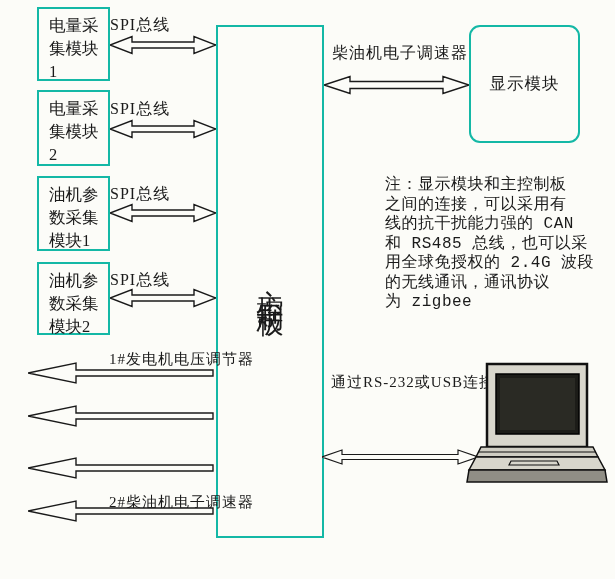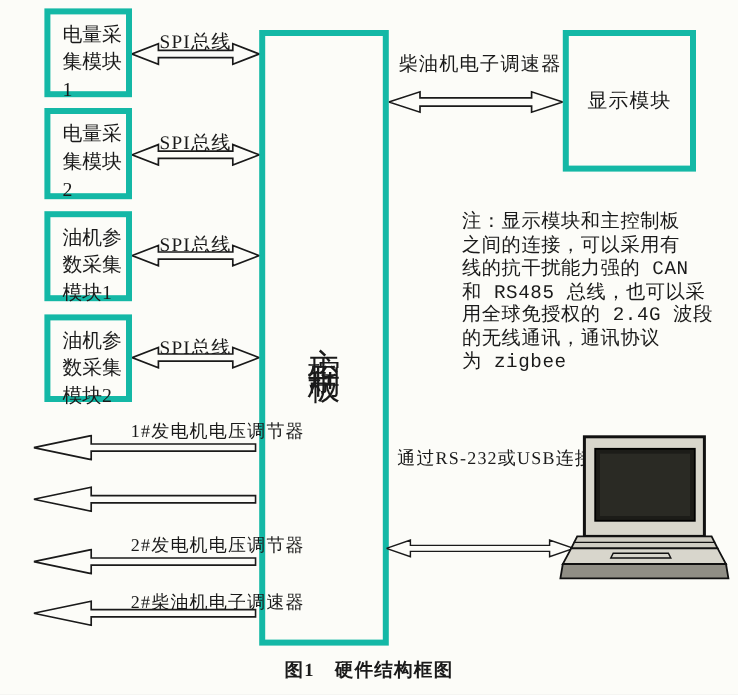--- a/index.html
+++ b/index.html
@@ -1,23 +1,23 @@
 <!DOCTYPE html>
 <html><head>
 <meta charset="utf-8">
 <style>
   html,body{margin:0;padding:0;background:#e9e9e6;}
   #stage{
     position:relative;width:615px;height:579px;background:#fcfcf8;
     font-family:"Liberation Serif","DejaVu Serif",serif;color:#1a1a1a;
     overflow:hidden;
   }
-  .box{position:absolute;border:5px solid #14b8a6;box-sizing:border-box;background:transparent;}
+  .box{position:absolute;border:2px solid #14b8a6;box-sizing:border-box;background:transparent;}
   .mod-box{left:37px;width:73px;padding:5px 0 0 10px;font-size:16.5px;line-height:23px;white-space:pre-line;}
-  .bus-label{position:absolute;left:110px;width:106px;text-align:center;font-size:16px;letter-spacing:1px;margin-top:10px;}
+  .bus-label{position:absolute;left:110px;width:106px;text-align:left;font-size:16px;letter-spacing:1px;}
   .arrow{position:absolute;}
   .vtext{
     display:flex;align-items:center;justify-content:center;height:100%;
     writing-mode:vertical-rl;text-orientation:upright;
     font-size:27px;letter-spacing:7px;margin:0 auto;
   }
   .center-flex{display:flex;align-items:center;justify-content:center;height:100%;}
   .out-label{position:absolute;left:0;width:214px;text-align:right;font-size:15px;letter-spacing:1px;padding-left:40px;}
   .note{
     position:absolute;left:385px;top:176px;width:245px;
@@ -70,21 +70,21 @@
   <div class="arrow" style="left:110px;top:288px;">
     <svg width="107" height="20" viewBox="0 0 107 20">
         <polygon points="0,10 22,1.5 22,7 84,7 84,1.5 106,10 84,18.5 84,13 22,13 22,18.5" fill="#fcfcf8" stroke="#1a1a1a" stroke-width="1.4"></polygon>
       </svg>
   </div>
 
   <div class="box" style="left:216px;top:25px;width:108px;height:513px;">
     <div class="vtext">主控制板</div>
   </div>
 
-  <div class="box" style="left:469px;top:25px;width:111px;height:118px;">
+  <div class="box" style="left:469px;top:25px;width:111px;height:118px;border-radius:11px;">
     <div class="center-flex" style="font-size:16.5px;letter-spacing:1px;">显示模块</div>
   </div>
 
   <div style="position:absolute;left:332px;top:43px;font-size:16px;letter-spacing:1px;">柴油机电子调速器</div>
 
   <div class="arrow" style="left:324px;top:75px;">
     <svg width="145" height="20" viewBox="0 0 145 20">
         <polygon points="0,10 26,1.5 26,6.5 119,6.5 119,1.5 145,10 119,18.5 119,13.5 26,13.5 26,18.5" fill="#fcfcf8" stroke="#1a1a1a" stroke-width="1.4"></polygon>
       </svg>
   </div>
@@ -124,29 +124,27 @@
         <polygon points="0,11 48,1 48,8 185,8 185,14 48,14 48,21" fill="#fcfcf8" stroke="#1a1a1a" stroke-width="1.4"></polygon>
       </svg>
   </div>
 
   <div class="arrow" style="left:28px;top:405px;">
     <svg width="186" height="22" viewBox="0 0 186 22">
         <polygon points="0,11 48,1 48,8 185,8 185,14 48,14 48,21" fill="#fcfcf8" stroke="#1a1a1a" stroke-width="1.4"></polygon>
       </svg>
   </div>
 
-  <div class="out-label" style="top:445px;">2#发电机电压调节器</div>
   <div class="arrow" style="left:28px;top:457px;">
     <svg width="186" height="22" viewBox="0 0 186 22">
         <polygon points="0,11 48,1 48,8 185,8 185,14 48,14 48,21" fill="#fcfcf8" stroke="#1a1a1a" stroke-width="1.4"></polygon>
       </svg>
   </div>
 
   <div class="out-label" style="top:493px;">2#柴油机电子调速器</div>
   <div class="arrow" style="left:28px;top:500px;">
     <svg width="186" height="22" viewBox="0 0 186 22">
         <polygon points="0,11 48,1 48,8 185,8 185,14 48,14 48,21" fill="#fcfcf8" stroke="#1a1a1a" stroke-width="1.4"></polygon>
       </svg>
   </div>
 
-  <div class="caption">图1　硬件结构框图</div>
 
 </div>
 
 </body></html>

